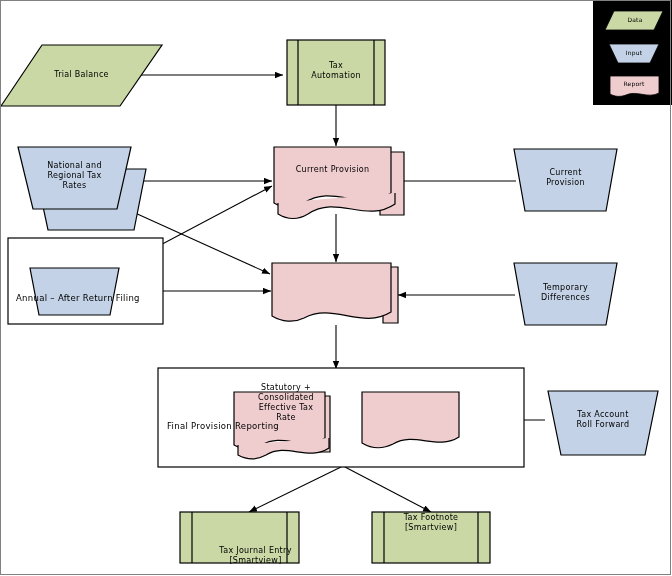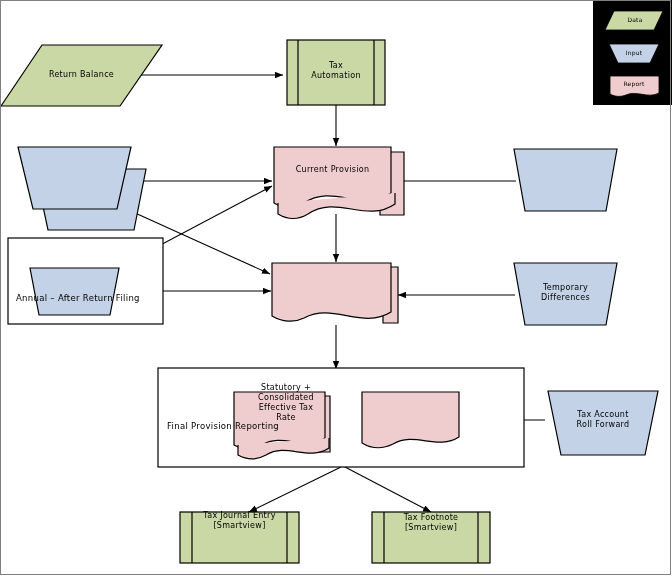--- a/index.html
+++ b/index.html
@@ -183,44 +183,49 @@
     <g>
       <rect x="593" y="0" width="79" height="105" fill="#000000"></rect>
       <polygon points="614,11 663,11 654,30 605,30" fill="#c9d8a4" stroke="#000" stroke-width="0.8"></polygon>
       <polygon points="609,44 659,44 650,63 618,63" fill="#c3d2e6" stroke="#000" stroke-width="0.8"></polygon>
       <path d="M610,76 L659,76 L659,93
                C648,99 637,90 626,95
                C621,97 615,97 610,94 z" fill="#efcccd" stroke="#000" stroke-width="0.8"></path>
     </g>
   </svg>
 
-  <div class="node-label" style="left:29px; top:70px; width:105px;">Return Balance</div>
+  <div class="node-label" style="left:29px; top:70px; width:105px;">Trial Balance</div>
 
   <div class="node-label" style="left:298px; top:61px; width:76px;">Tax
 Automation</div>
 
+  <div class="node-label" style="left:27px; top:161px; width:95px;">National and
+Regional Tax
+Rates</div>
 
   <div class="node-label" style="left:280px; top:165px; width:105px;">Current Provision</div>
 
+  <div class="node-label" style="left:521px; top:168px; width:89px;">Current
+Provision</div>
 
 
 
   <div class="node-label" style="left:521px; top:283px; width:89px;">Temporary
 Differences</div>
 
   <div class="node-label" style="left:234px; top:383px; width:104px;">Statutory +
 Consolidated
 Effective Tax
 Rate</div>
 
 
   <div class="node-label" style="left:557px; top:410px; width:92px;">Tax Account
 Roll Forward</div>
 
-  <div class="node-label" style="left:192px; top:511px; width:95px;">Tax Journal Entry
+  <div class="node-label" style="left:192px; top:546px; width:95px;padding-left:16px;">Tax Journal Entry
 [Smartview]</div>
 
   <div class="node-label" style="left:384px; top:513px; width:94px;">Tax Footnote
 [Smartview]</div>
 
   <div class="group-title" style="left:16px; top:245px;">Annual – After Return Filing</div>
 
   <div class="group-title" style="left:167px; top:373px;">Final Provision Reporting</div>
 
   <div class="legend-label" style="left:615px; top:16px; width:40px; color:#000;">Data</div>

